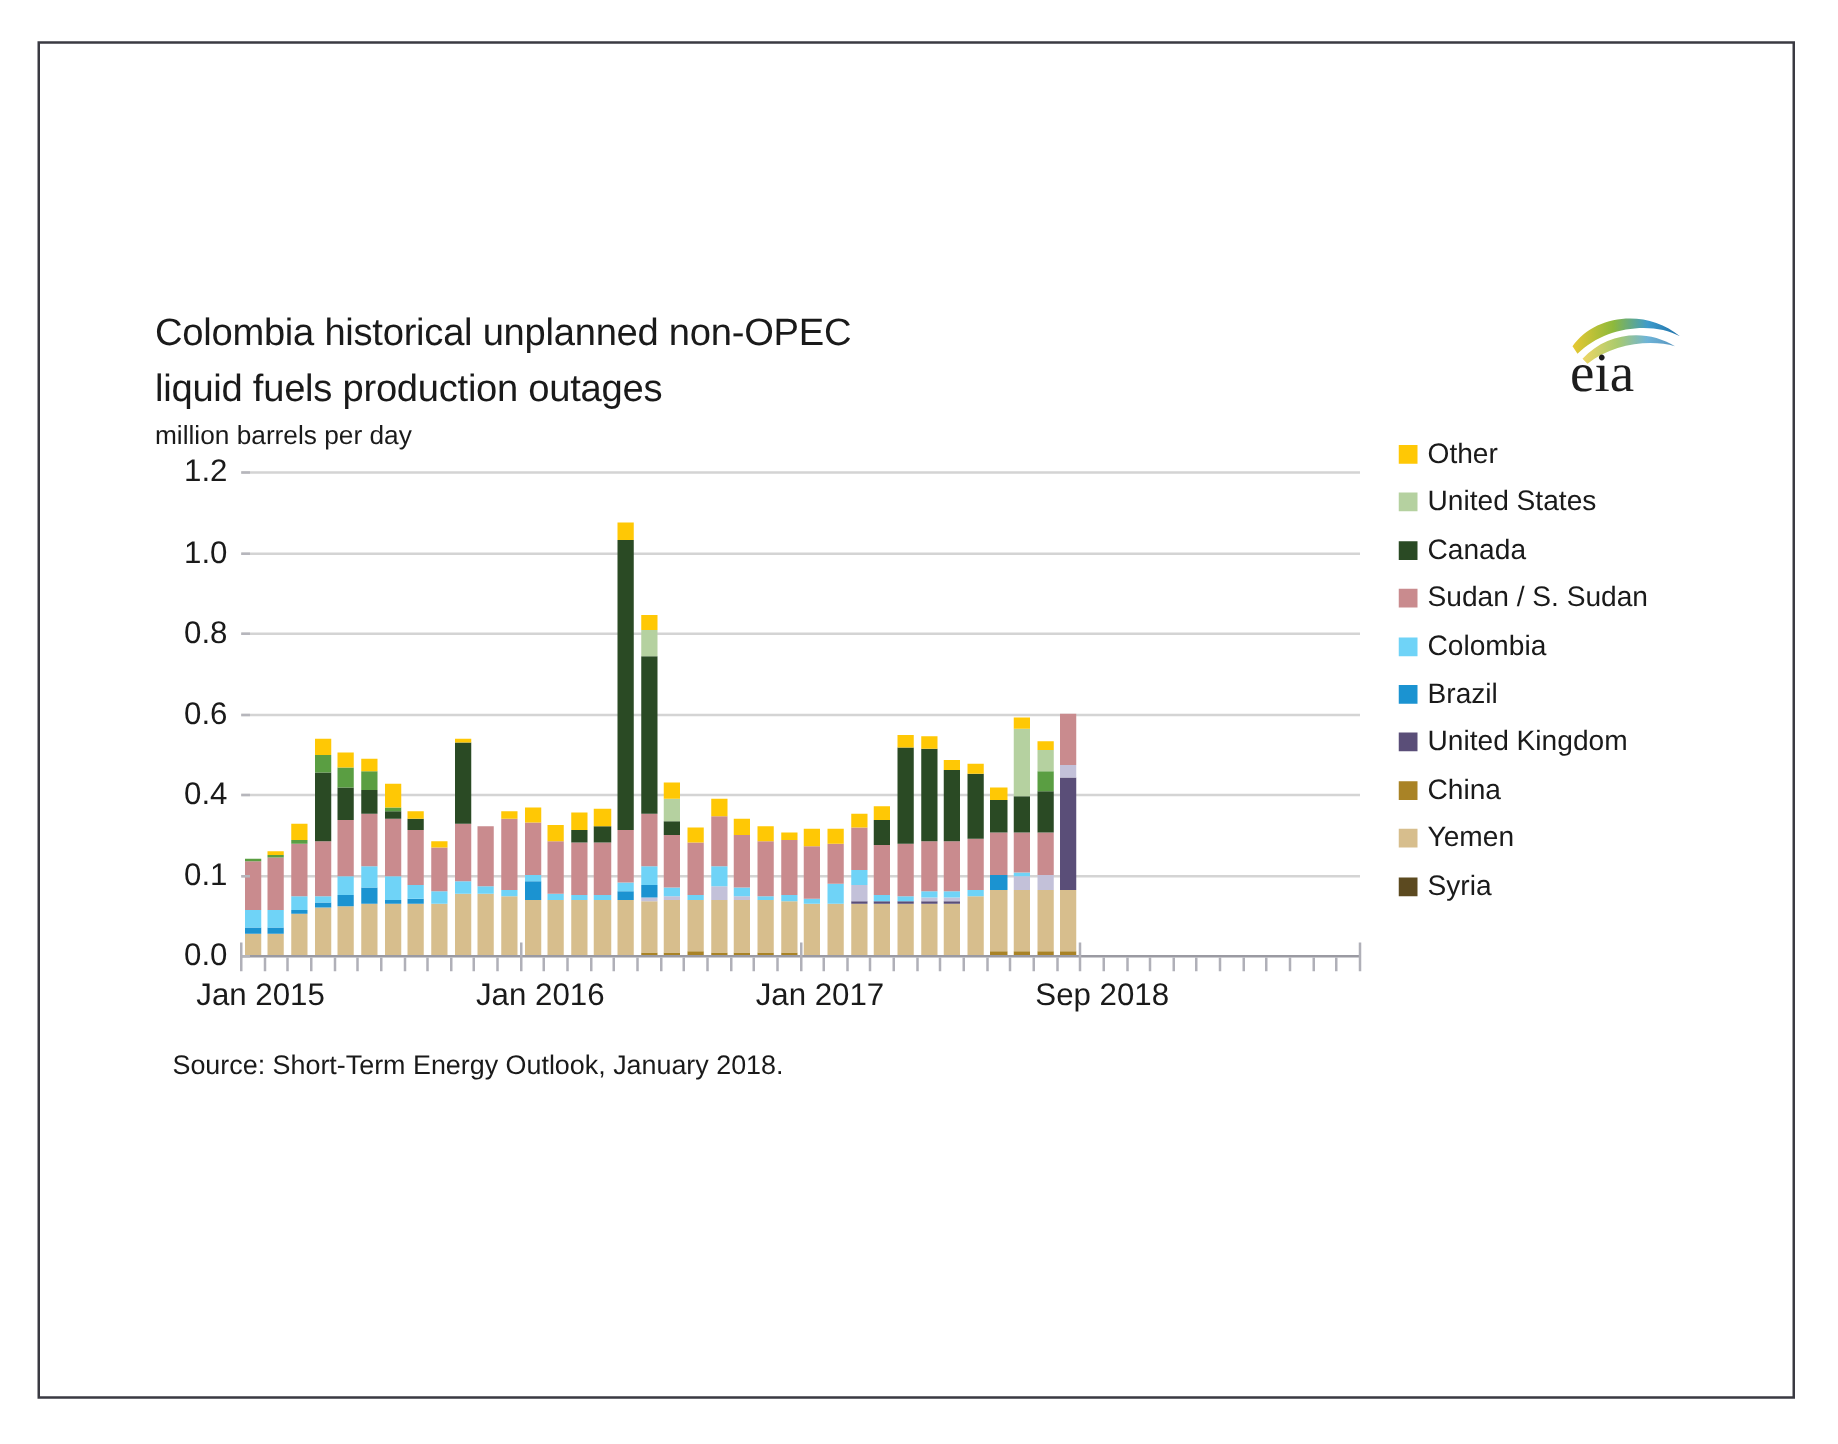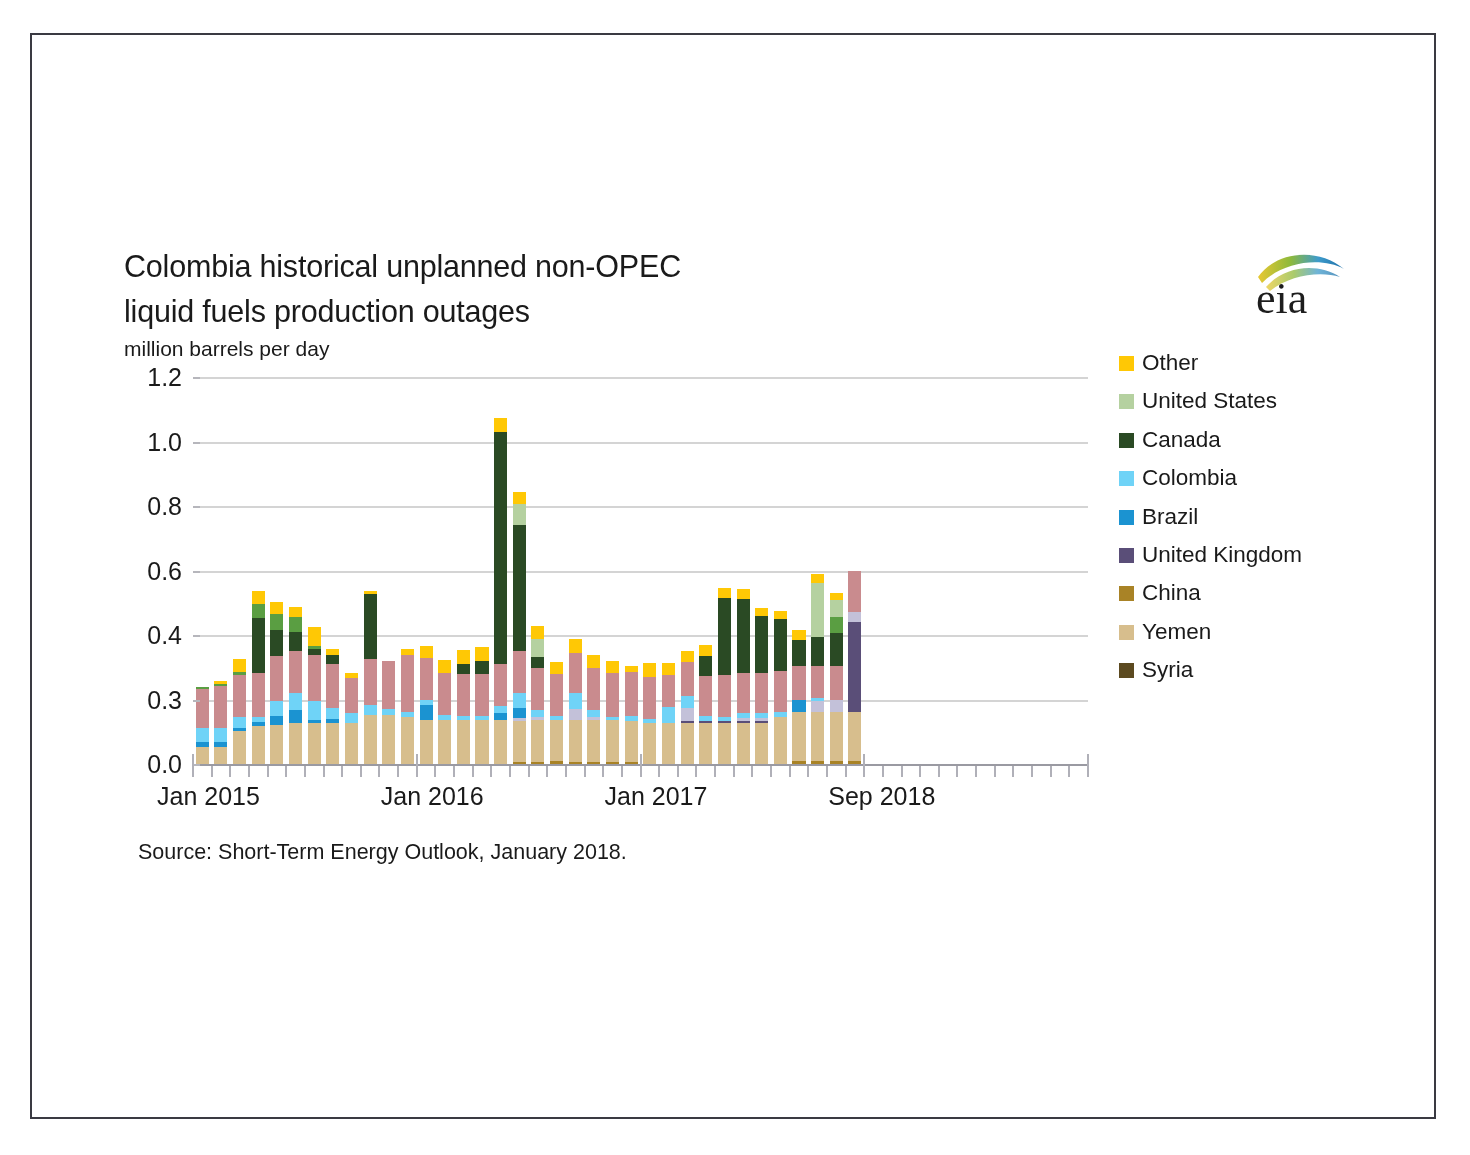--- a/index.html
+++ b/index.html
@@ -56,21 +56,21 @@
         <stop offset="100%" stop-color="#1E6FA8"></stop>
       </linearGradient>
     </defs>
     <path d="M6,30 C24,4 66,0 92,22 C70,10 32,14 10,36 Z" fill="url(#swoosh)"></path>
     <path d="M14,40 C34,18 66,16 88,30 C68,24 38,28 18,44 Z" fill="url(#swoosh)" opacity="0.75"></path>
     <text x="4" y="66" font-family="'Liberation Serif',serif" font-size="44" fill="#1d1d1d">eia</text>
   </svg>
 
   <div id="yaxis">
       <div class="ylabel" style="top: 374px;">0.0</div>
-      <div class="ylabel" style="top: 309.5px;">0.3</div>
+      <div class="ylabel" style="top: 309.5px;">0.1</div>
       <div class="ylabel" style="top: 245px;">0.4</div>
       <div class="ylabel" style="top: 180.5px;">0.6</div>
       <div class="ylabel" style="top: 116px;">0.8</div>
       <div class="ylabel" style="top: 51.5px;">1.0</div>
       <div class="ylabel" style="top: -13px;">1.2</div>
     </div>
   <div id="plot">
       <div class="gridline" style="top: 386px; background: transparent;"></div>
       <div class="gridline" style="top: 321.5px;"></div>
       <div class="gridline" style="top: 257px;"></div>
@@ -367,20 +367,24 @@
         <span class="leg-sw" style="background: rgb(255, 200, 5);"></span>
         <span class="leg-txt">Other</span>
       </div>
       <div class="leg-row">
         <span class="leg-sw" style="background: rgb(181, 209, 160);"></span>
         <span class="leg-txt">United States</span>
       </div>
       <div class="leg-row">
         <span class="leg-sw" style="background: rgb(42, 74, 36);"></span>
         <span class="leg-txt">Canada</span>
+      </div>
+      <div class="leg-row">
+        <span class="leg-sw" style="background: rgb(201, 139, 142);"></span>
+        <span class="leg-txt">Sudan / S. Sudan</span>
       </div>
       <div class="leg-row">
         <span class="leg-sw" style="background: rgb(111, 211, 247);"></span>
         <span class="leg-txt">Colombia</span>
       </div>
       <div class="leg-row">
         <span class="leg-sw" style="background: rgb(27, 147, 209);"></span>
         <span class="leg-txt">Brazil</span>
       </div>
       <div class="leg-row">

